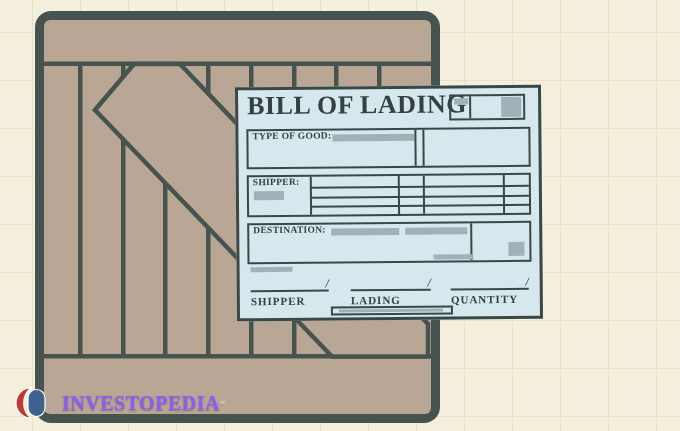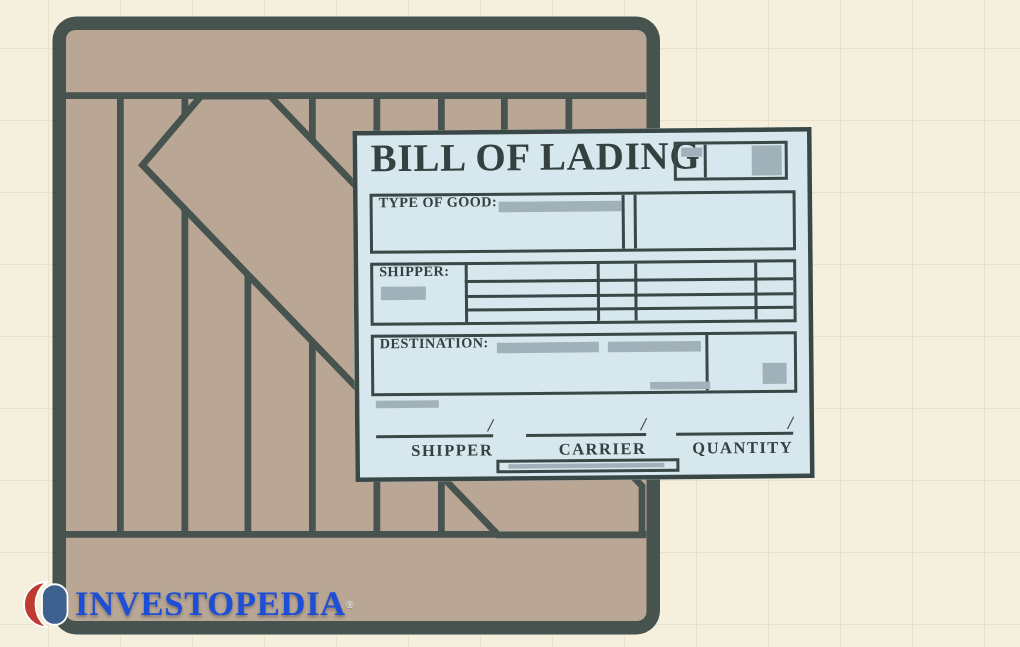--- a/index.html
+++ b/index.html
@@ -51,30 +51,30 @@
   .dest-bar2{left:156px;top:4px;width:62px;height:7px;}
   .dest-v{left:221px;}
   .dest-square{left:259px;top:19px;width:16px;height:14px;}
   .dest-bottom-bar{left:184px;top:31px;width:40px;height:5px;}
   .loose-bar{left:11px;top:177px;width:42px;height:5px;}
   .sig{position:absolute;top:188px;height:32px;}
   .sig1{left:11px;width:78px;} .sig2{left:111px;width:80px;} .sig3{left:211px;width:78px;}
   .sigline{position:absolute;left:0;right:0;top:12px;height:2px;background:#3a4747;}
   .slash{position:absolute;right:0;top:-1px;font-size:12px;font-weight:bold;
     color:#3a4747;font-style:italic;}
-  .siglabel{position:absolute;left:0;right:0;top:17px;text-align:right;
+  .siglabel{position:absolute;left:0;right:0;top:17px;text-align:left;
     font-size:11px;font-weight:bold;letter-spacing:1px;color:#344140;}
   .footerbox{position:absolute;left:91px;top:217px;width:122px;height:9px;
     border:2px solid #3a4747;box-sizing:border-box;}
   .footer-bar{left:6px;top:1px;width:104px;height:3px;}
   
   .logo{position:absolute;left:15px;top:386px;z-index:3;display:flex;
     align-items:center;}
-  .logo-text{font-size:23px;font-weight:bold;color:#1d4ed8;letter-spacing:0.5px;
-    margin-left:4px;text-shadow:0 1px 2px rgba(40,50,50,0.45);white-space:nowrap;}
+  .logo-text{font-size:20px;font-weight:bold;color:#8b5cf6;letter-spacing:0.5px;
+    margin-left:16px;text-shadow:0 1px 2px rgba(40,50,50,0.45);white-space:nowrap;}
   .logo-reg{font-size:7px;color:#ffffff;vertical-align:super;
     text-shadow:0 1px 1px rgba(40,50,50,0.45);}
 </style>
 </head>
 <body>
 
 <svg class="crate-svg" width="680" height="431" viewBox="0 0 680 431">
   <rect x="35" y="11" width="405" height="412" rx="16" fill="#46534f"></rect>
   <rect x="44" y="20" width="387" height="394" rx="6" fill="#b9a694"></rect>
 
@@ -134,21 +134,21 @@
   <div class="bar loose-bar"></div>
 
   <div class="sig sig1">
     <span class="slash">/</span>
     <div class="sigline"></div>
     <div class="siglabel">SHIPPER</div>
   </div>
   <div class="sig sig2">
     <span class="slash">/</span>
     <div class="sigline"></div>
-    <div class="siglabel">CARRIER</div>
+    <div class="siglabel">LADING</div>
   </div>
   <div class="sig sig3">
     <span class="slash">/</span>
     <div class="sigline"></div>
     <div class="siglabel">QUANTITY</div>
   </div>
 
   <div class="footerbox">
     <div class="bar footer-bar"></div>
   </div>

